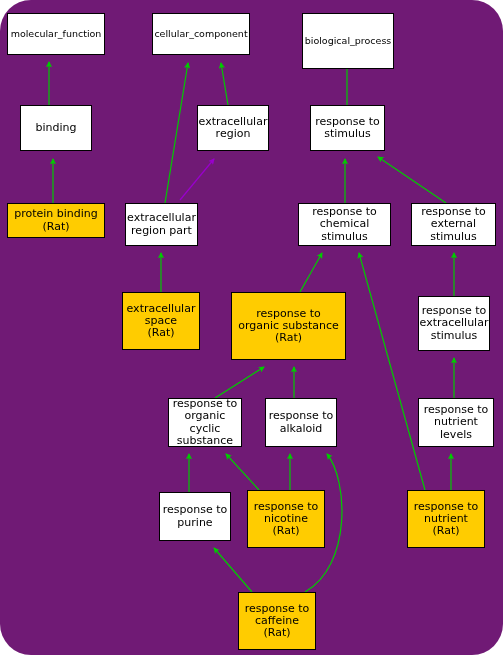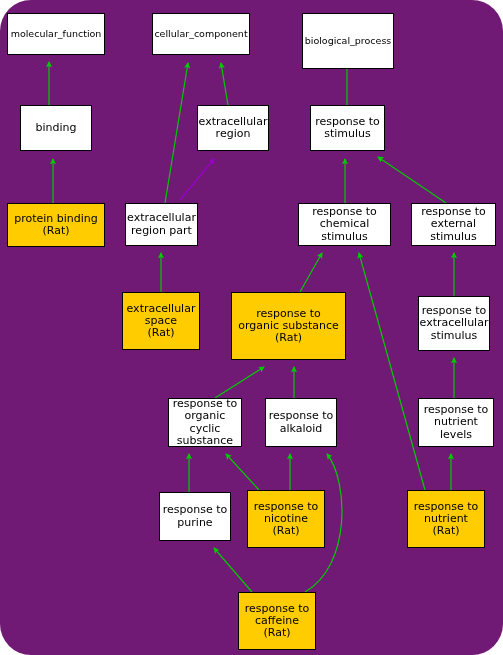--- a/index.html
+++ b/index.html
@@ -108,21 +108,21 @@
         <span class="label">binding</span>
       </div>
       <div class="node plain" style="left: 197px; top: 105px; width: 72px; height: 46px;">
         <span class="label">extracellular
 region</span>
       </div>
       <div class="node plain" style="left: 310px; top: 105px; width: 75px; height: 46px;">
         <span class="label">response to
 stimulus</span>
       </div>
-      <div class="node annotated" style="left: 7px; top: 203px; width: 98px; height: 44px;">
+      <div class="node annotated" style="left: 7px; top: 203px; width: 98px; height: 35px;">
         <span class="label">protein binding
 (Rat)</span>
       </div>
       <div class="node plain" style="left: 125px; top: 203px; width: 73px; height: 43px;">
         <span class="label">extracellular
 region part</span>
       </div>
       <div class="node plain" style="left: 298px; top: 203px; width: 93px; height: 43px;">
         <span class="label">response to
 chemical stimulus</span>

